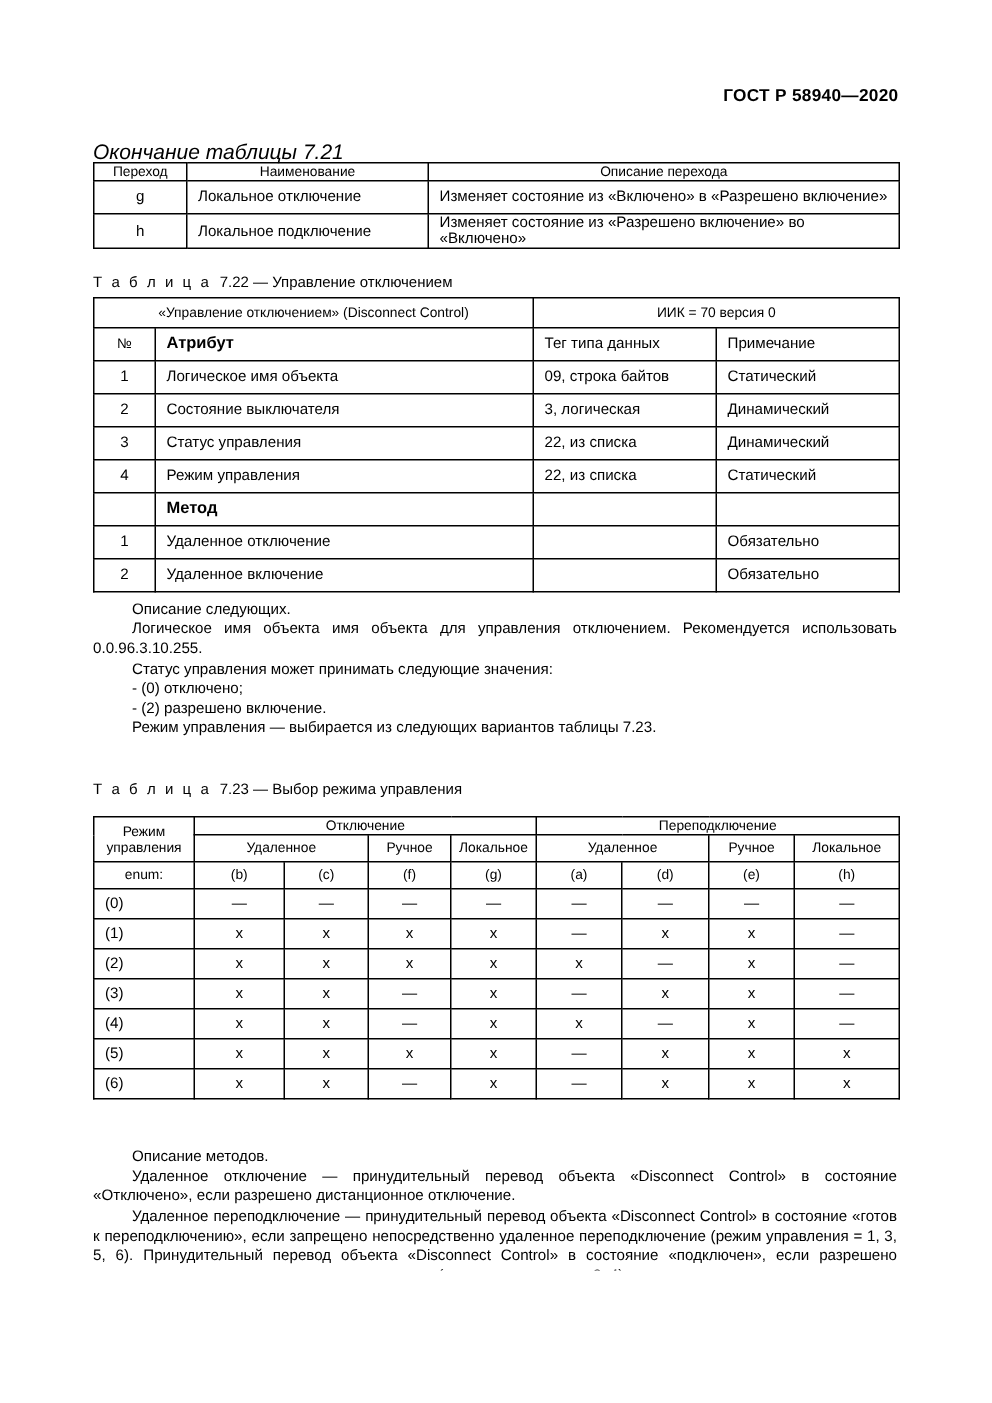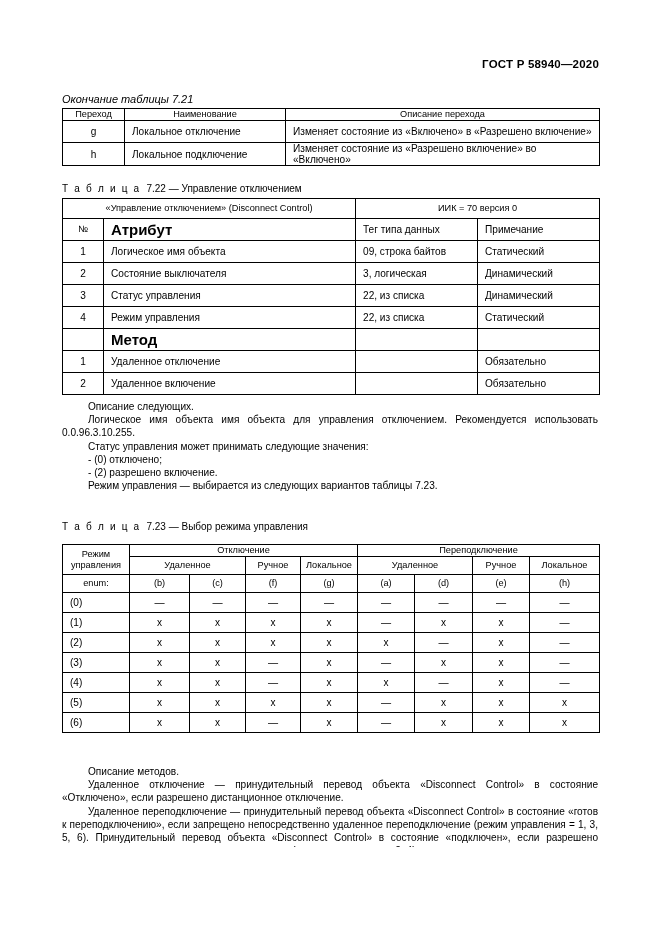--- a/index.html
+++ b/index.html
@@ -29,21 +29,21 @@
     right: 62px;
     top: 58px;
     font-size: 11.5px;
     font-weight: bold;
     letter-spacing: 0.2px;
   }
 
   
   .caption {
     position: absolute;
-    font-size: 11px;
+    font-size: 14px;
     font-style: italic;
     white-space: nowrap;
   }
   .tbl-caption {
     position: absolute;
     font-size: 10px;
     white-space: nowrap;
   }
   .tbl-caption .sp {
     letter-spacing: 1.7px;
@@ -73,21 +73,21 @@
     font-size: 9.2px;
   }
   table.gost td {
     border: 1px solid #000;
     padding: 0 4px;
     vertical-align: middle;
     line-height: 11px;
   }
   table.gost .ctr { text-align: center; }
   table.gost .lft { text-align: left; padding-left: 7px; }
-  table.gost .bold { font-weight: bold; font-size: 15px; }
+  table.gost .bold { font-weight: bold; font-size: 11px; }
   table.gost .big { font-size: 10.1px; }
 
   
   table.gost {
     border: 1.6px solid #000;
   }
   .hdr-bot { border-bottom: 1.6px solid #000 !important; margin-top: 33px; }
   .hdr-bot-thin { border-bottom: 1px solid #000 !important; }
   .row-hv { border-bottom: 1.6px solid #000 !important; }
   .col-hv { border-right: 1.6px solid #000 !important; }

